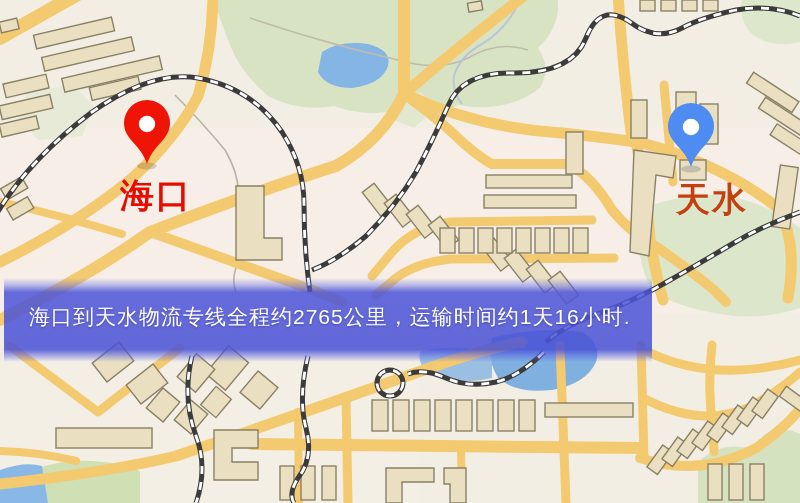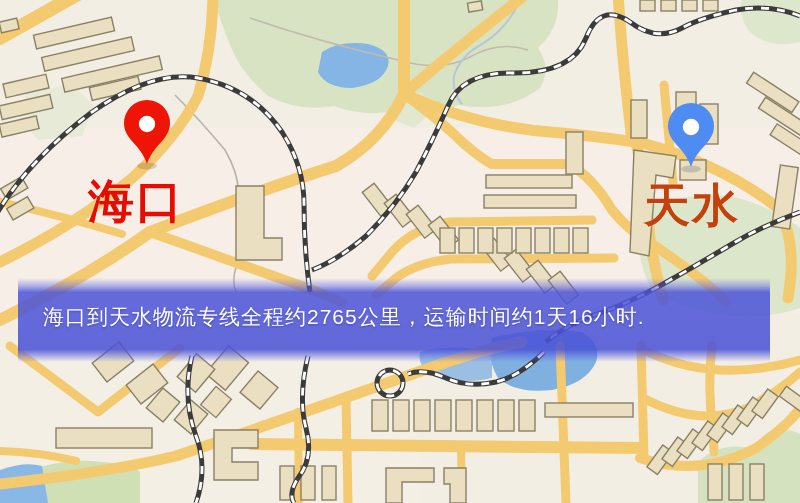--- a/index.html
+++ b/index.html
@@ -4,28 +4,29 @@
 <style>
   html,body{margin:0;padding:0;background:#ddd;}
   *{box-sizing:border-box;}
   .stage{
     position:relative;width:800px;height:503px;overflow:hidden;
     font-family:"Liberation Sans","DejaVu Sans",sans-serif;
     background:#f3eee4;
   }
   .map-svg{position:absolute;left:0;top:0;width:800px;height:503px;display:block;}
   .city-label{
-    position:absolute;font-size:46px;font-weight:700;line-height:1;
+    position:absolute;font-size:34px;font-weight:700;line-height:1;
     letter-spacing:2px;white-space:nowrap;
     text-shadow:0 0 2px rgba(255,255,255,.55);
+    margin-left:32px;
   }
   .label-origin{left:88px;top:178px;}
   .label-dest{left:644px;top:182px;}
   .banner{
-    position:absolute;left:18px;top:278px;width:752px;height:84px;
+    position:absolute;left:4px;top:278px;width:648px;height:84px;
     background:linear-gradient(to bottom,
       rgba(88,96,228,0) 0%,
       rgba(88,96,228,.42) 9%,
       rgba(77,85,216,.86) 17%,
       rgba(74,82,214,.86) 85%,
       rgba(88,96,228,.45) 93%,
       rgba(88,96,228,0) 100%);
   }
   .banner-text{
     position:absolute;left:25px;top:25px;right:10px;

